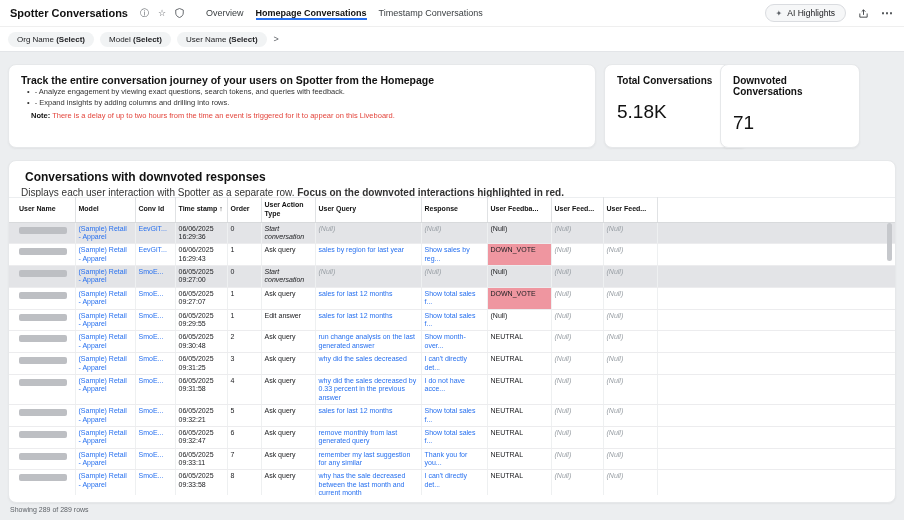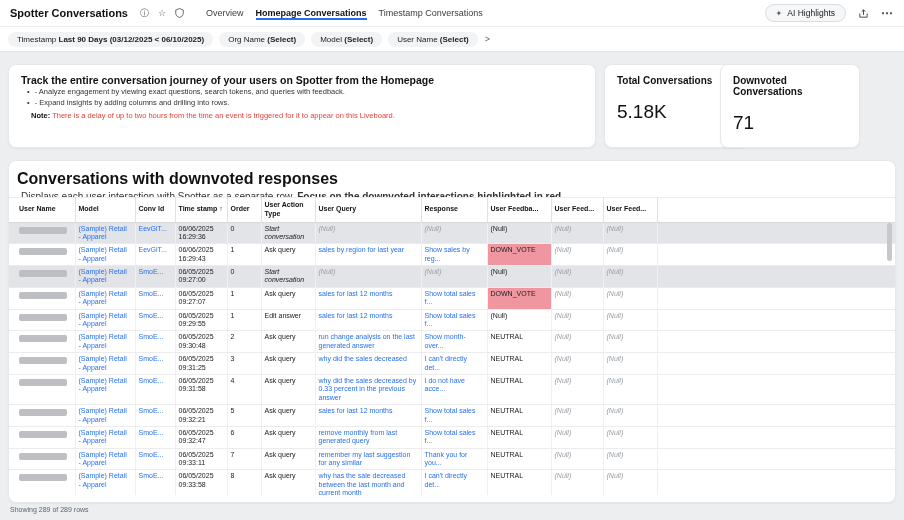--- a/index.html
+++ b/index.html
@@ -55,21 +55,21 @@
   .info-card li::before { content: "\2022"; margin-right: 5px; }
   .note { font-size: 7.5px; margin-top: 2px; margin-left: 10px; color: #111; }
   .note b { font-weight: 700; }
   .note .red { color: #e3453c; }
   .kpi h3 { font-size: 10px; font-weight: 700; color: #111; }
   .kpi-0 { left: 604px; top: 64px; width: 144px; height: 84px; padding: 10px 12px; }
   .kpi-1 { left: 720px; top: 64px; width: 140px; height: 84px; padding: 10px 12px; }
   .kpi-value { font-size: 19px; color: #111; margin-top: 15px; font-weight: 400; }
   
   .table-card { left: 8px; top: 160px; width: 888px; height: 343px; overflow: hidden; }
-  .table-card h2 { font-size: 16px; font-weight: 700; color: #111; padding: 9px 8px 0; }
+  .table-card h2 { font-size: 12px; font-weight: 700; color: #111; padding: 9px 16px 0; }
   .tsub { font-size: 10px; color: #333; padding: 3px 12px 0; }
   .tsub b { font-weight: 700; }
   .tbl-viewport { position: absolute; left: 0; top: 36px; width: 886px; height: 298px; overflow: hidden; }
   table { width: 100%; border-collapse: collapse; table-layout: fixed; }
   th {
     font-size: 7px; font-weight: 700; color: #111; text-align: left;
     padding: 3px; border-right: 1px solid #e0e2e4; border-top: 1px solid #eceef0;
     border-bottom: 1px solid #d8dadc; vertical-align: middle; line-height: 1.25;
     background: #fff; height: 23px; overflow: hidden;
   }
@@ -120,21 +120,20 @@
         <path d="M4 12v8h16v-8"></path>
         <path d="M12 15V4"></path>
         <path d="M8 8l4-4 4 4"></path>
       </svg>
   </span>
   <span class="hbtn more">⋯</span>
 </header>
 
 <div class="filterbar">
   <div class="chips" id="chips">
-      <div class="chip"><span class="cn">Timestamp </span><span class="cv">Last 90 Days (03/12/2025 &lt; 06/10/2025)</span></div>
       <div class="chip"><span class="cn">Org Name </span><span class="cv">(Select)</span></div>
       <div class="chip"><span class="cn">Model </span><span class="cv">(Select)</span></div>
       <div class="chip"><span class="cn">User Name </span><span class="cv">(Select)</span></div>
     </div>
   <span class="chev">&gt;</span>
 </div>
 
 <section class="card info-card">
   <h2>Track the entire conversation journey of your users on Spotter from the Homepage</h2>
   <ul>

